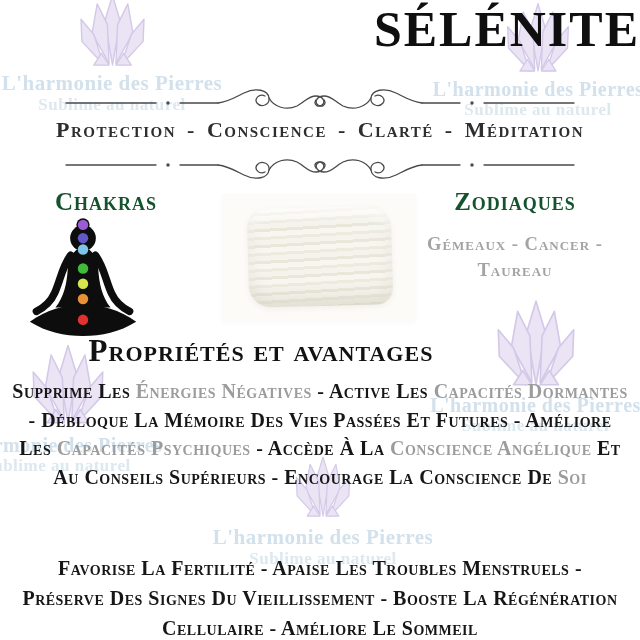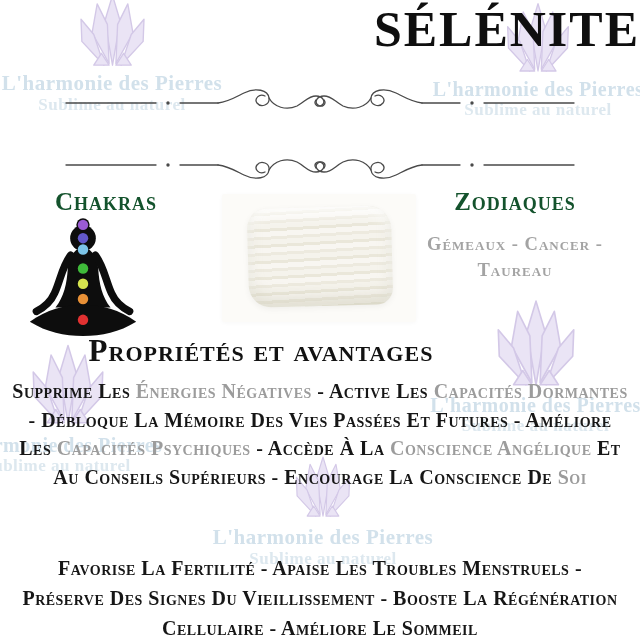--- a/index.html
+++ b/index.html
@@ -114,20 +114,21 @@
 
   <div class="content">
 
     <div class="abs title">SÉLÉNITE</div>
 
     <svg class="abs flourish f1" viewBox="0 0 520 28">
       <use href="#flourish-left"></use>
         <use href="#flourish-left" transform="translate(520,0) scale(-1,1)"></use>
     </svg>
 
+    <div class="abs keywords" style="color: rgb(46, 46, 46);">Protection - Conscience - Clarté - Méditation</div>
 
     <svg class="abs flourish f2" viewBox="0 0 520 28">
       <use href="#flourish-left"></use>
         <use href="#flourish-left" transform="translate(520,0) scale(-1,1)"></use>
     </svg>
 
     <div class="abs colhead chakras-head">Chakras</div>
 
     <svg class="abs figure" viewBox="0 0 120 132">
       <g fill="#0d0d0d">

